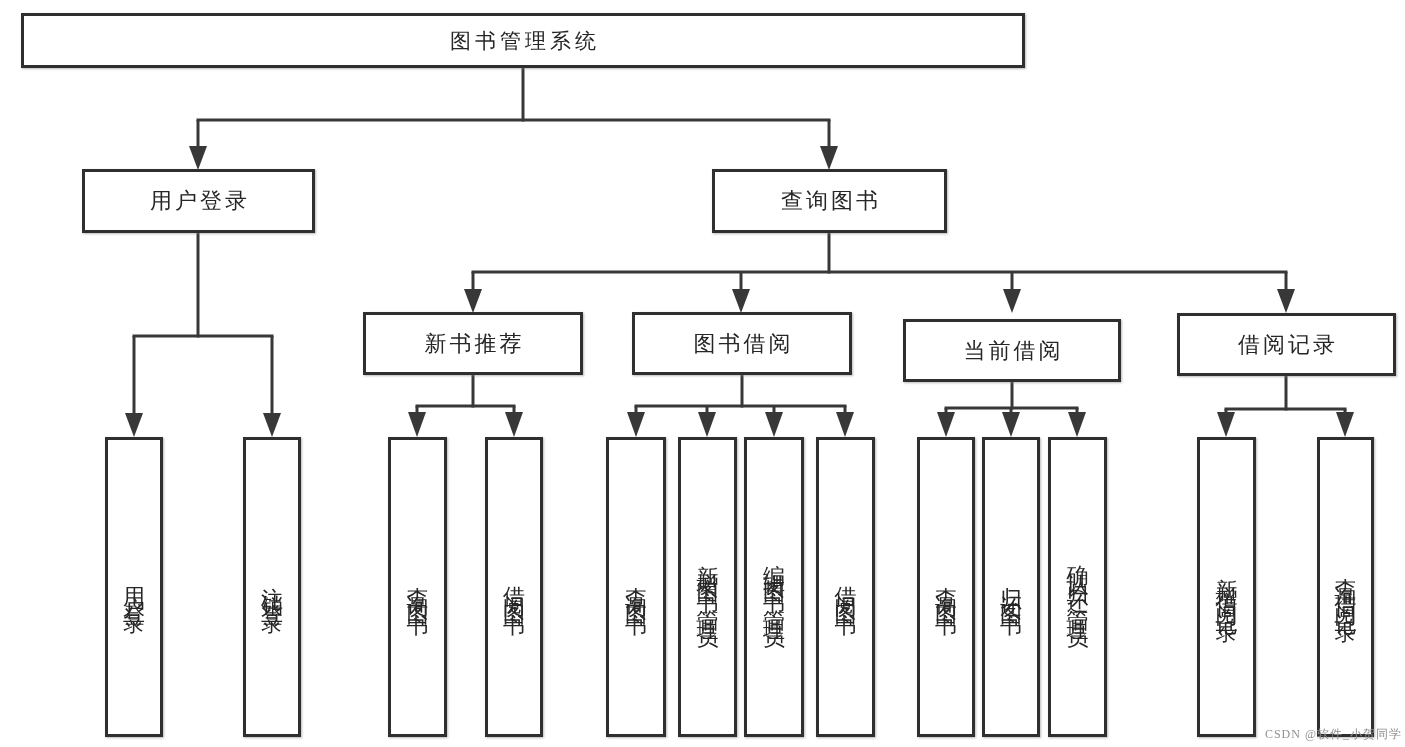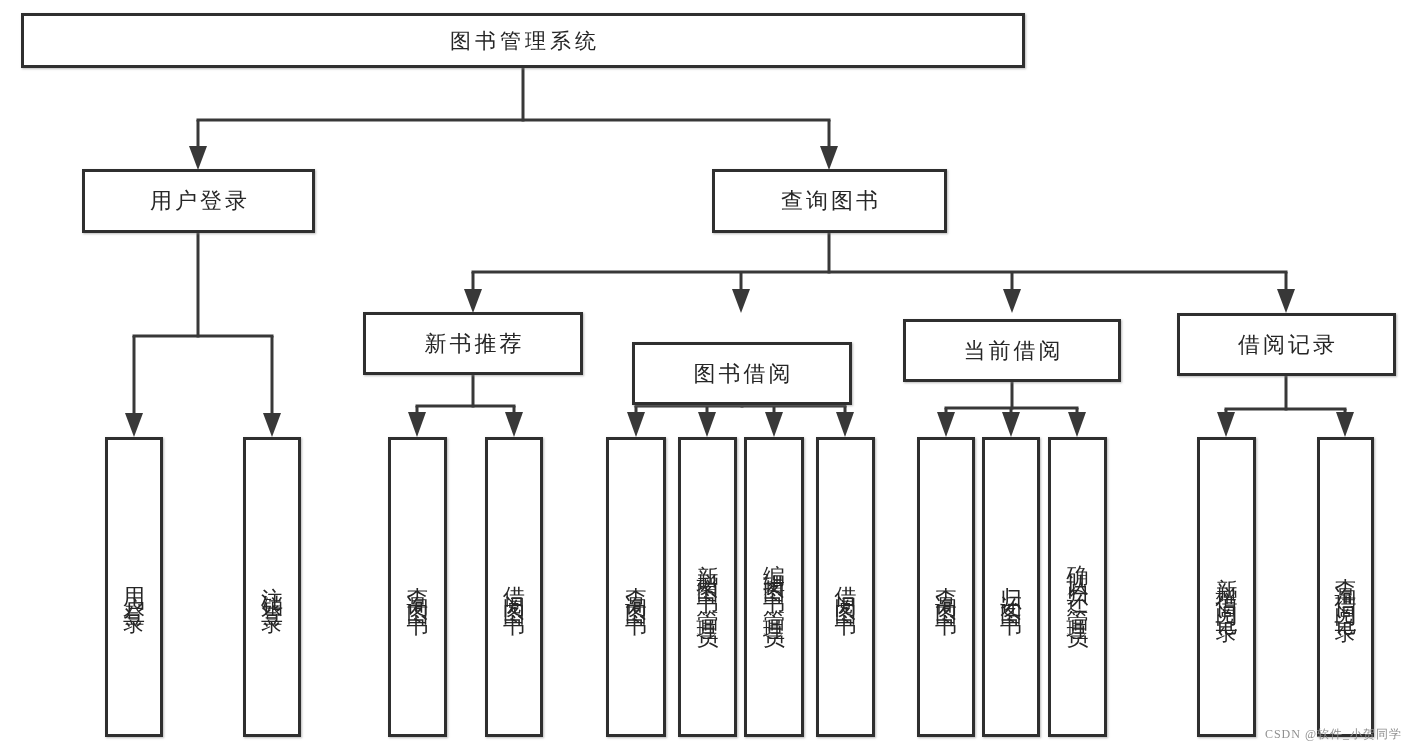--- a/index.html
+++ b/index.html
@@ -149,21 +149,21 @@
   <div class="node" style="left:82px; top:169px; width:233px; height:64px;">
     <span class="h-label">用户登录</span>
   </div>
   <div class="node" style="left:712px; top:169px; width:235px; height:64px;">
     <span class="h-label">查询图书</span>
   </div>
 
   <div class="node" style="left:363px; top:312px; width:220px; height:63px;">
     <span class="h-label">新书推荐</span>
   </div>
-  <div class="node" style="left:632px; top:312px; width:220px; height:63px;margin-top:30px;">
+  <div class="node" style="left:632px; top:312px; width:220px; height:63px;">
     <span class="h-label">图书借阅</span>
   </div>
   <div class="node" style="left:903px; top:313px; width:218px; height:63px;margin-top:6px;">
     <span class="h-label">当前借阅</span>
   </div>
   <div class="node" style="left:1177px; top:313px; width:219px; height:63px;">
     <span class="h-label">借阅记录</span>
   </div>
 
   <div class="node leaf" style="left:105px; top:437px; width:58px; height:300px;">

